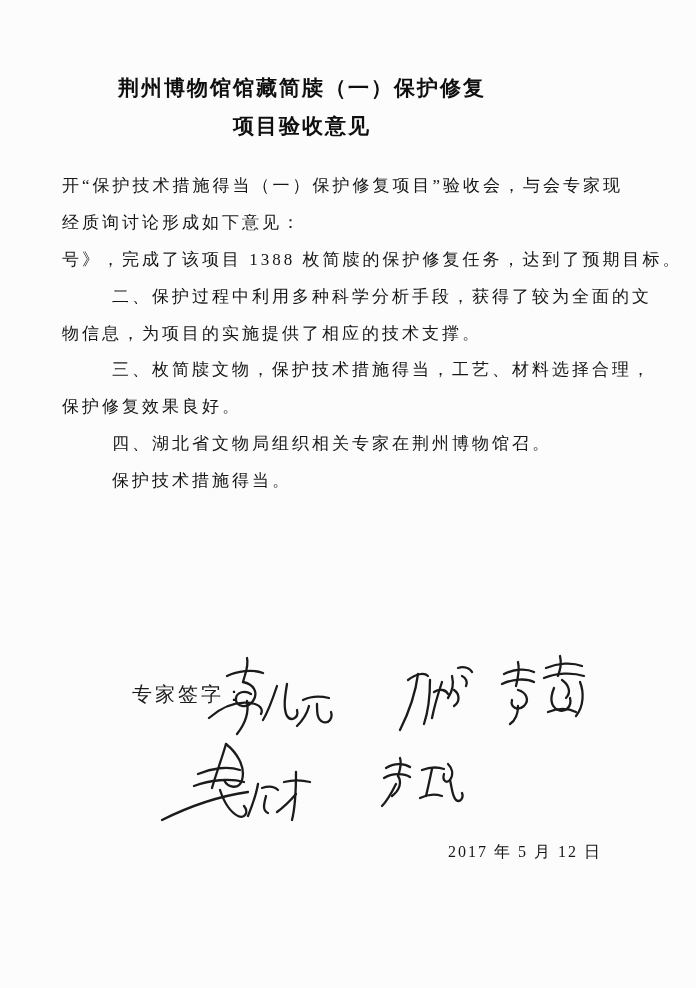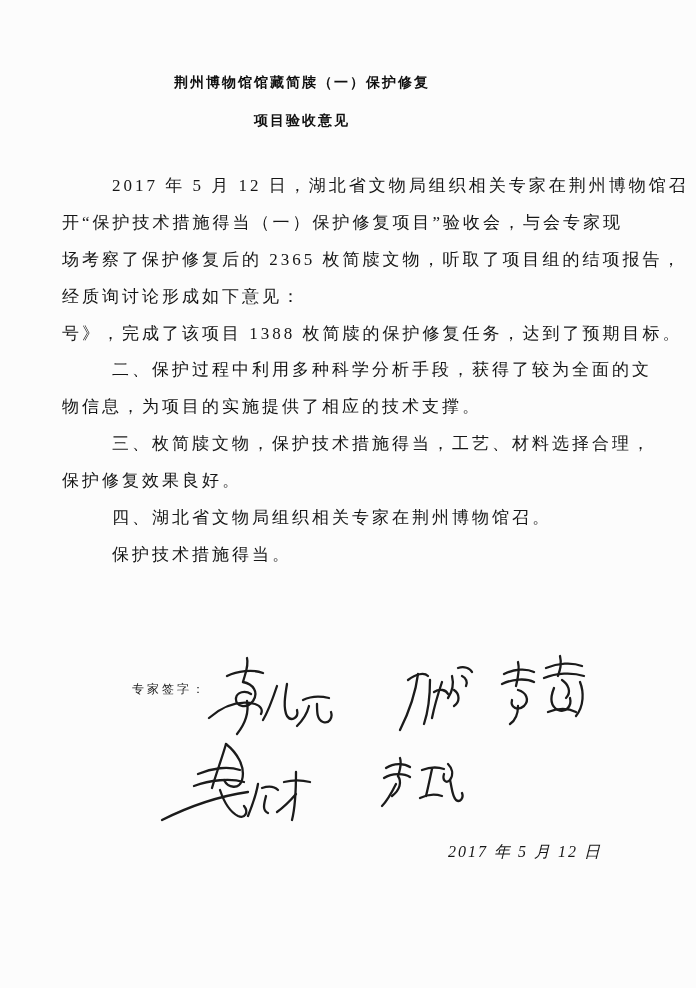--- a/index.html
+++ b/index.html
@@ -9,48 +9,47 @@
     margin:0 auto;
     background:#fcfcfc;
     color:#151515;
     font-family:"Liberation Serif","DejaVu Serif",serif;
     overflow:hidden;
   }
   .title-line {
     position:absolute; left:0; width:604px;
     text-align:center;
     font-weight:bold;
-    font-size:14px;
+    font-size:21px;
     letter-spacing:2px;
     color:#0f0f0f;
   }
   #title1 { top:74px; }
   #title2 { top:112px; }
   .body-block {
     position:absolute; left:62px; top:168px; width:580px;
   }
   .line {
     height:36.9px; line-height:36.9px;
     font-size:17px;
     letter-spacing:3px;
     white-space:pre;
     color:#161616;
   }
   .indent { padding-left:50px; }
   .sign-label {
     position:absolute; left:132px; top:681px;
-    font-size:12px; letter-spacing:3px;
+    font-size:20px; letter-spacing:3px;
     color:#1a1a1a;
   }
   .date-line {
     position:absolute; left:448px; top:842px;
     font-size:16px; letter-spacing:2px;
     white-space:pre;
     color:#161616;
-    font-style:italic;
   }
   .sig { position:absolute; }
   .sig path {
     fill:none;
     stroke:#1b1b1b;
     stroke-width:2.3;
     stroke-linecap:round;
     stroke-linejoin:round;
   }
   #sig1 { left:203px; top:656px; }
@@ -61,23 +60,21 @@
 </style>
 </head>
 <body>
 
 <div class="page">
 
   <div id="title1" class="title-line">荆州博物馆馆藏简牍（一）保护修复</div>
   <div id="title2" class="title-line">项目验收意见</div>
 
   <div class="body-block">
-    <div class="line indent">2017 年 5 月 12 日，湖北省文物局组织相关专家在荆州博物馆召</div>
     <div class="line">开“保护技术措施得当（一）保护修复项目”验收会，与会专家现</div>
-    <div class="line">场考察了保护修复后的 2365 枚简牍文物，听取了项目组的结项报告，</div>
     <div class="line">经质询讨论形成如下意见：</div>
     <div class="line">号》，完成了该项目 1388 枚简牍的保护修复任务，达到了预期目标。</div>
     <div class="line indent">二、保护过程中利用多种科学分析手段，获得了较为全面的文</div>
     <div class="line">物信息，为项目的实施提供了相应的技术支撑。</div>
     <div class="line indent">三、枚简牍文物，保护技术措施得当，工艺、材料选择合理，</div>
     <div class="line">保护修复效果良好。</div>
     <div class="line indent">四、湖北省文物局组织相关专家在荆州博物馆召。</div>
     <div class="line indent">保护技术措施得当。</div>
   </div>
 

